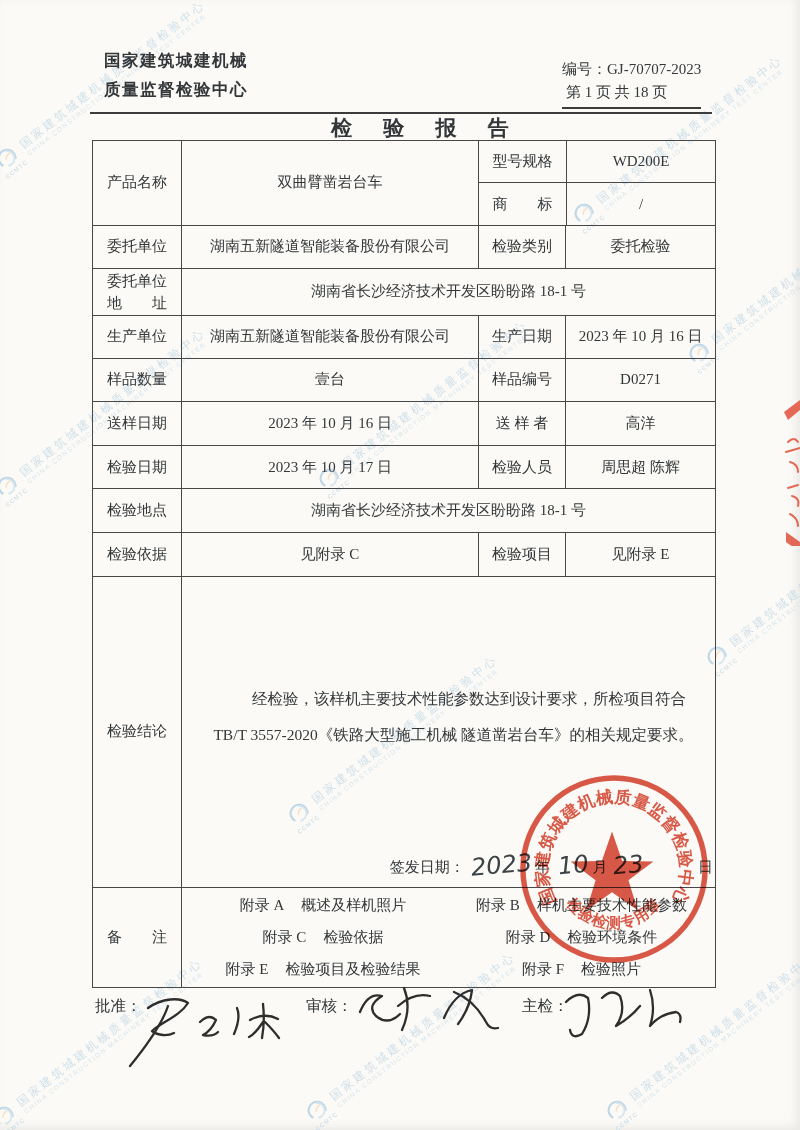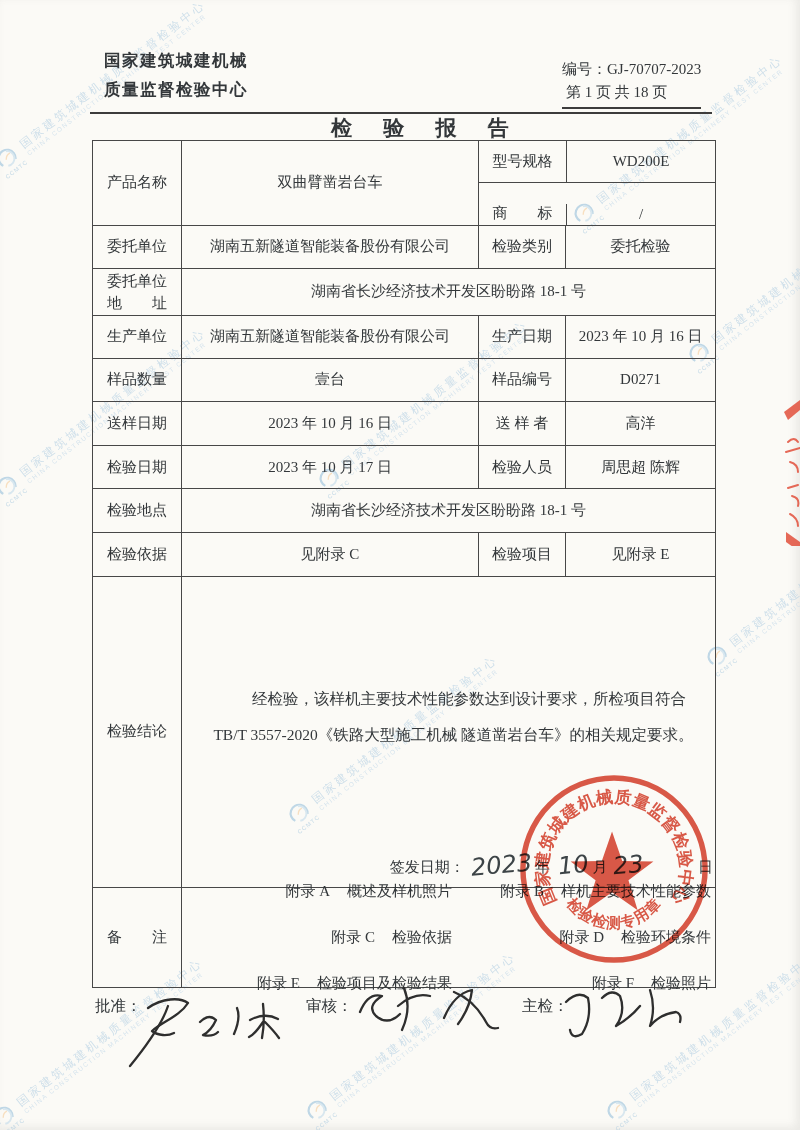--- a/index.html
+++ b/index.html
@@ -36,37 +36,37 @@
   .td:first-child{border-left:none;}
   .c1{width:88px;flex:none;}
   .c2{width:297px;flex:none;}
   .c3{width:87px;flex:none;}
   .c4{flex:1;}
   .rA{height:84px;}.rB{height:43px;}.rC{height:47px;}.rD{height:43px;}
   .rE{height:44px;}.rF{height:44px;}.rG{height:43px;}.rH{height:44px;}
   .rI{height:44px;}.rJ{height:312px;}.rK{height:100px;}
   .rightstack{flex:1;display:flex;flex-direction:column;padding:0;border-left:1.4px solid #474747;}
   .subrow{flex:1;display:flex;}
-  .subrow + .subrow{border-top:1.4px solid #474747;align-items:flex-end;}
+  .subrow + .subrow{border-top:1.4px solid #474747;}
   .subrow .td:first-child{border-left:none;}
   .label-2line{display:flex;flex-direction:column;line-height:22px;}
   .concl{flex:1;position:relative;border-left:1.4px solid #474747;}
   .concl-text{position:absolute;top:104px;left:26px;right:16px;font-size:15.5px;
               line-height:36px;text-indent:2em;text-align:center;}
   .sign-date{position:absolute;bottom:10px;right:2px;display:flex;align-items:flex-end;
              font-size:15px;white-space:nowrap;}
   .hand{font-family:"DejaVu Sans",sans-serif;font-style:italic;font-size:24px;
         color:#3c4346;transform:rotate(-5deg);display:inline-block;line-height:1;}
   .sd-year{margin:0 3px 0 6px;}
   .sd-month{margin:0 4px 0 8px;}
   .sd-day{margin:0 2px 0 6px;}
   .sd-dayunit{margin-left:52px;}
   .notes{flex:1;border-left:1.4px solid #474747;padding:10px 4px 10px 12px;
-         display:grid;grid-template-columns:258px 1fr;row-gap:27px;align-content:center;
-         font-size:15px;text-align:right;}
+         display:grid;grid-template-columns:258px 1fr;row-gap:13px;align-content:center;
+         font-size:15px;text-align:center;}
   .apdx{white-space:nowrap;}
   .apdx .desc{margin-left:17px;}
   
   .ft-label{position:absolute;z-index:1;font-size:15.5px;}
   .sig-svg{position:absolute;z-index:1;}
   .sig-svg path{fill:none;stroke:#2e2e2e;stroke-width:2.3;stroke-linecap:round;stroke-linejoin:round;}
   
   .seal{position:absolute;left:515px;top:770px;z-index:3;mix-blend-mode:multiply;opacity:.88;}
   
   .edge-stamp{position:absolute;right:0;top:396px;z-index:2;opacity:.85;}

